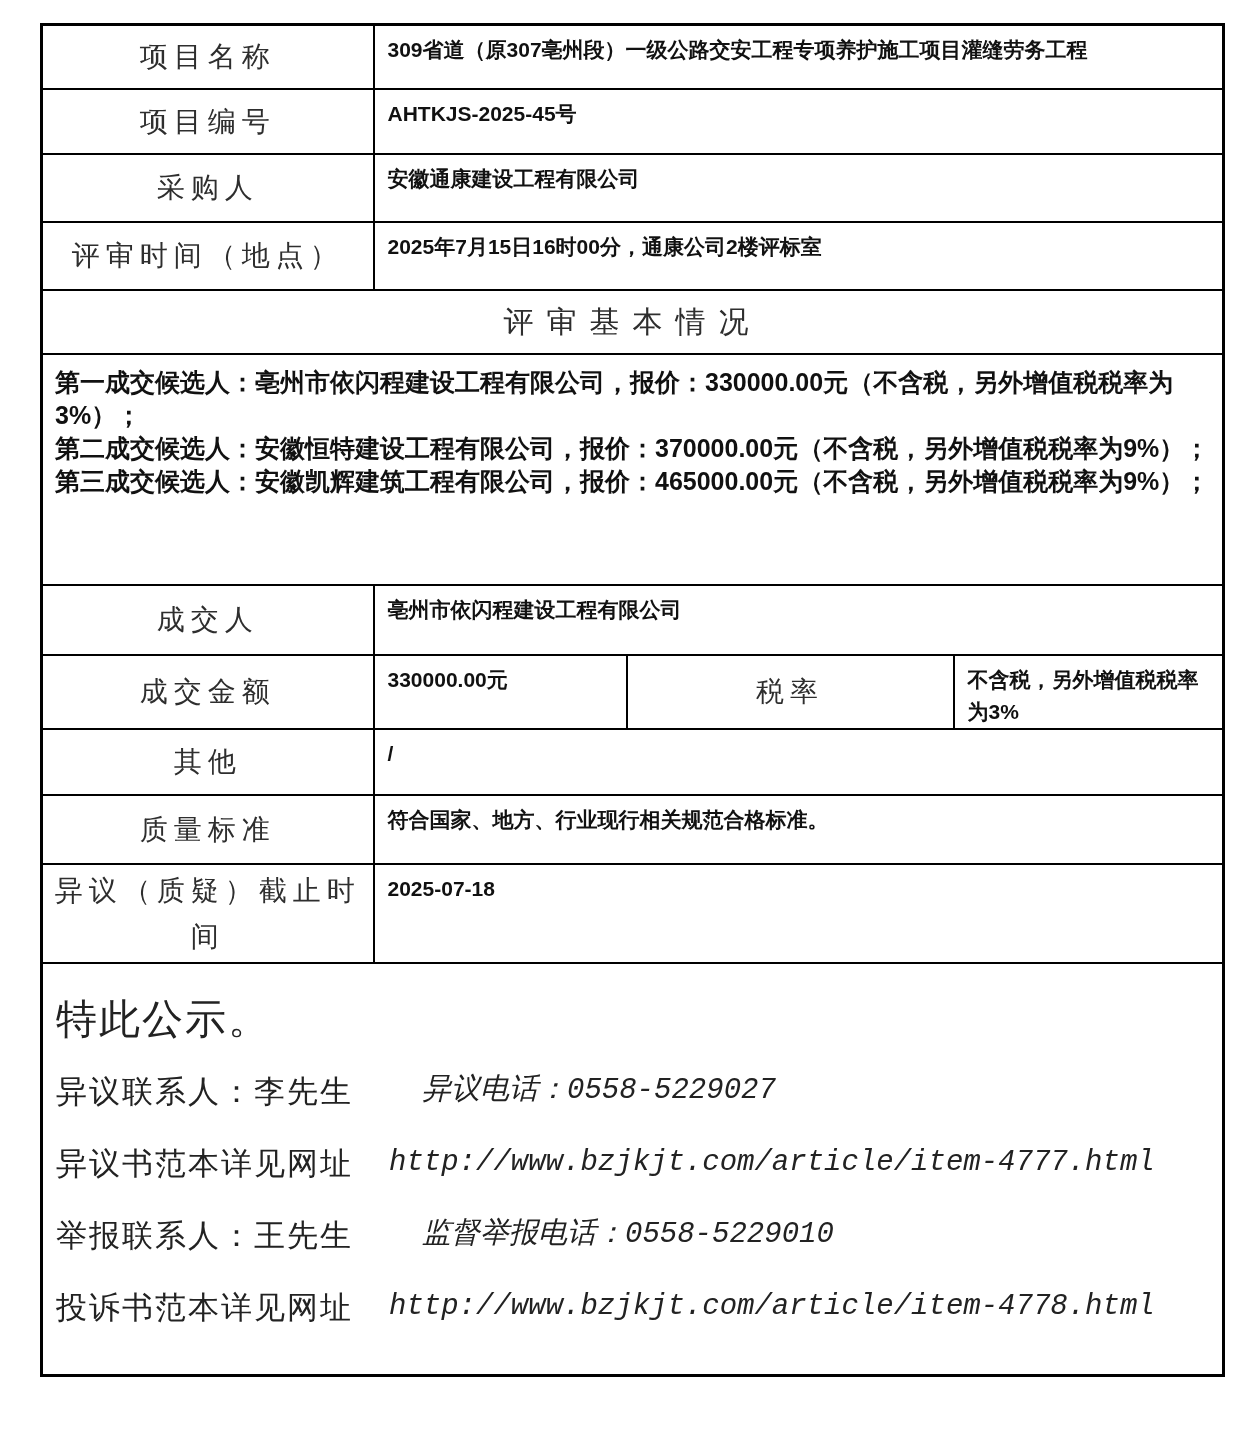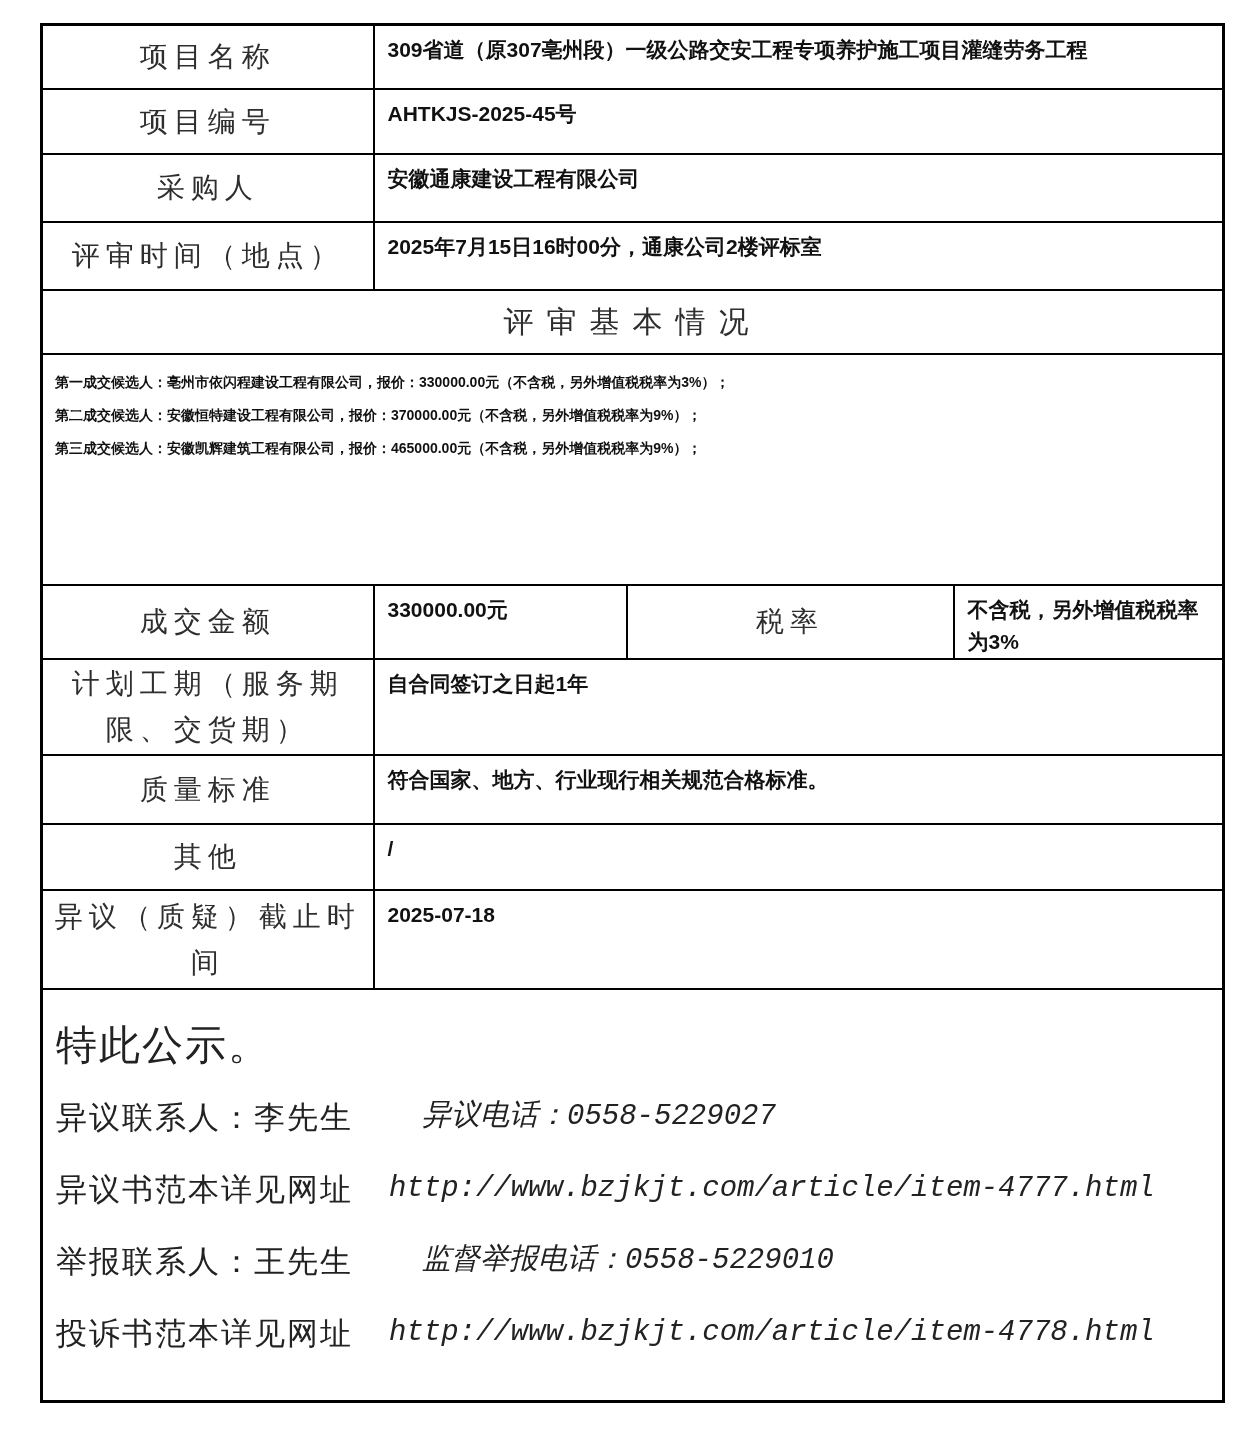--- a/index.html
+++ b/index.html
@@ -22,21 +22,21 @@
            color: #2e2e2e; padding: 0 10px; }
   td.val { vertical-align: top; text-align: left;
            font-family: "Liberation Sans", sans-serif; font-weight: 600;
            font-size: 21px; line-height: 32px; color: #111;
            padding: 8px 20px 0 13px; }
   td.section { text-align: center; vertical-align: middle;
                font-family: "DejaVu Serif", serif; font-weight: 400;
                font-size: 30px; letter-spacing: 13px; color: #2e2e2e; }
   td.candidates { vertical-align: top; padding: 11px 12px 0 12px; }
   .cand-line { font-family: "Liberation Sans", sans-serif; font-weight: 600;
-               font-size: 14px; line-height: 33px; color: #111; }
+               font-size: 25px; line-height: 33px; color: #111; }
 
   td.footer-cell { vertical-align: top; padding: 34px 12px 0 13px;
                    font-family: "DejaVu Serif", serif; color: #222; }
   .notice { font-size: 41px; letter-spacing: 2px; line-height: 42px; }
   .f-line { display: flex; align-items: flex-start; margin-top: 30px;
             font-size: 31px; letter-spacing: 2px; line-height: 42px; }
   .f-left { flex: 0 0 333px; white-space: nowrap; }
   .f-right { white-space: nowrap; font-style: italic; }
   .f-right.mono { font-family: "Liberation Mono", monospace;
                   font-size: 29px; letter-spacing: 0; }
@@ -80,41 +80,41 @@
     </tr>
 
     <tr>
       <td class="candidates" colspan="4" style="height:218px">
         <div class="cand-line">第一成交候选人：亳州市依闪程建设工程有限公司，报价：330000.00元（不含税，另外增值税税率为3%）；</div>
         <div class="cand-line">第二成交候选人：安徽恒特建设工程有限公司，报价：370000.00元（不含税，另外增值税税率为9%）；</div>
         <div class="cand-line">第三成交候选人：安徽凯辉建筑工程有限公司，报价：465000.00元（不含税，另外增值税税率为9%）；</div>
       </td>
     </tr>
 
+    <tr>
+      <td class="lbl" style="height:68px">成交人</td>
+      <td class="val" colspan="3">亳州市依闪程建设工程有限公司</td>
+    </tr>
 
     <tr>
       <td class="lbl" style="height:70px">成交金额</td>
       <td class="val">330000.00元</td>
       <td class="lbl">税率</td>
       <td class="val">不含税，另外增值税税率为3%</td>
     </tr>
 
+
     <tr>
-      <td class="lbl" style="height:94px">计划工期（服务期限、交货期）</td>
-      <td class="val" colspan="3">自合同签订之日起1年</td>
+      <td class="lbl" style="height:64px">其他</td>
+      <td class="val" colspan="3">/</td>
     </tr>
 
     <tr>
       <td class="lbl" style="height:67px">质量标准</td>
       <td class="val" colspan="3">符合国家、地方、行业现行相关规范合格标准。</td>
-    </tr>
-
-    <tr>
-      <td class="lbl" style="height:64px">其他</td>
-      <td class="val" colspan="3">/</td>
     </tr>
 
     <tr>
       <td class="lbl" style="height:97px">异议（质疑）截止时间</td>
       <td class="val" colspan="3">2025-07-18</td>
     </tr>
 
     <tr>
       <td class="footer-cell" colspan="4" style="height:376px">
         <div class="notice">特此公示。</div>

